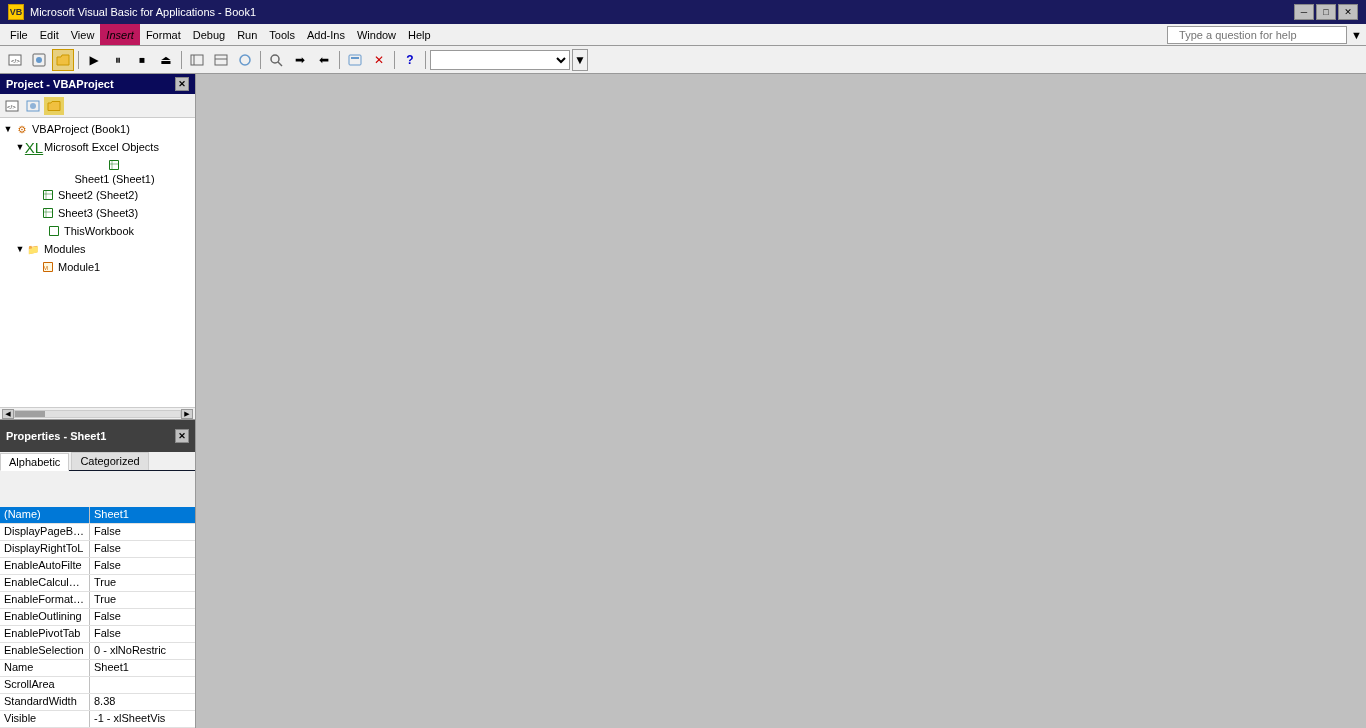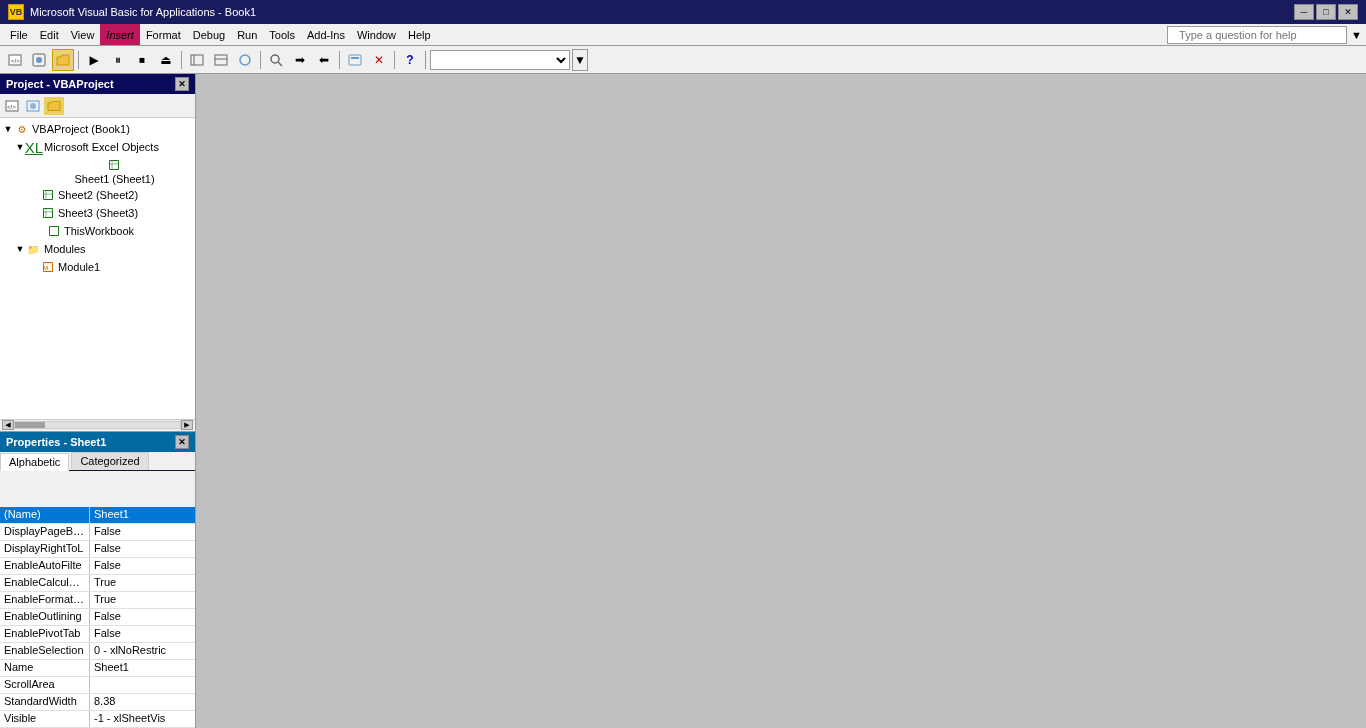--- a/index.html
+++ b/index.html
@@ -225,23 +225,23 @@
     .icon-module { color: #cc6600; }
 
     
     .properties-panel {
       border-top: 1px solid #999;
       display: flex;
       flex-direction: column;
       flex: 1;
     }
     .prop-header {
-      background: #0369a1;
+      background: #404040;
       color: white;
-      padding: 10px 6px;
+      padding: 16px 6px;
       font-size: 11px;
       font-weight: bold;
       display: flex;
       align-items: center;
       justify-content: space-between;
       height: 20px;
     }
     .prop-object-bar {
       background: #f0f0f0;
       padding: 2px 4px;

